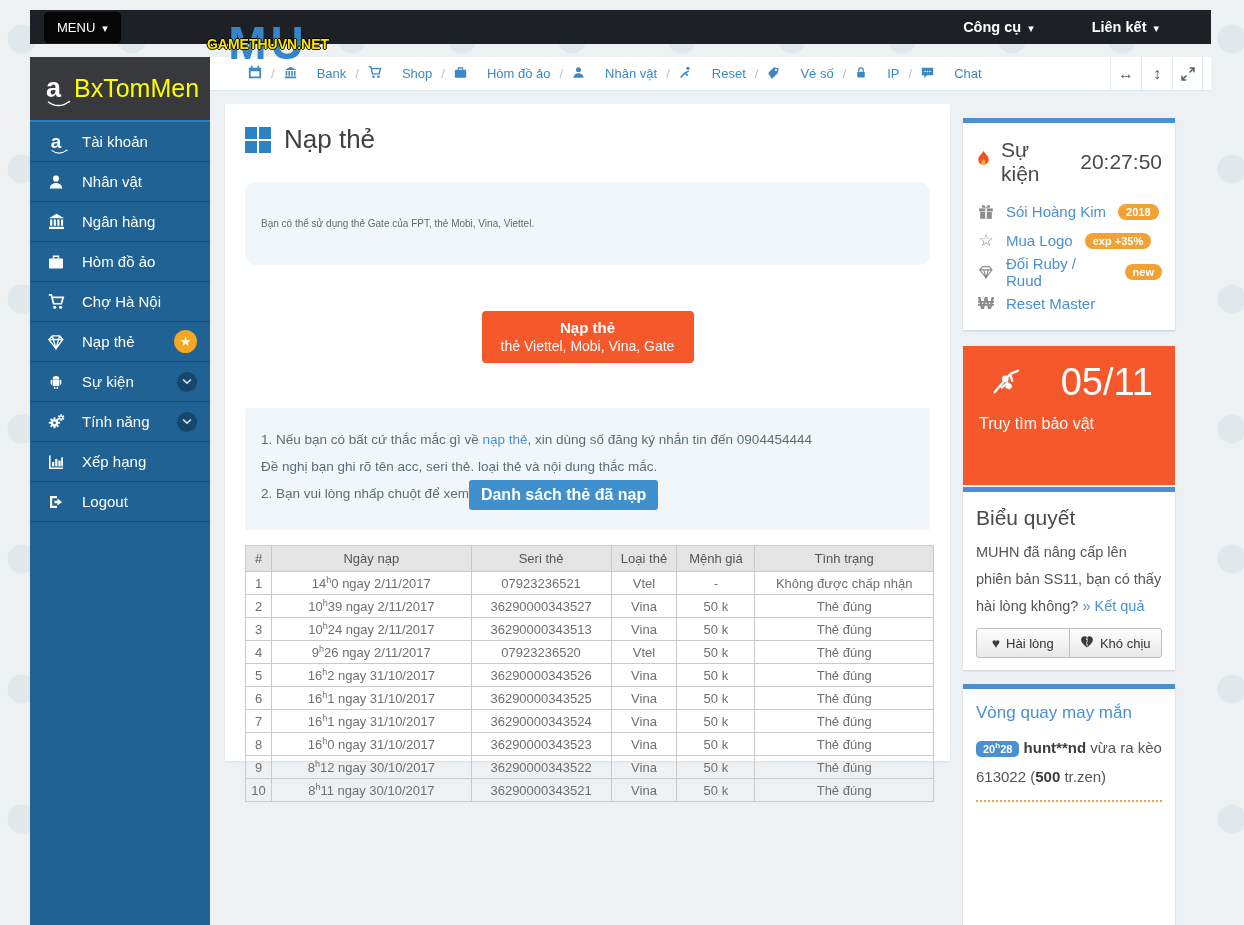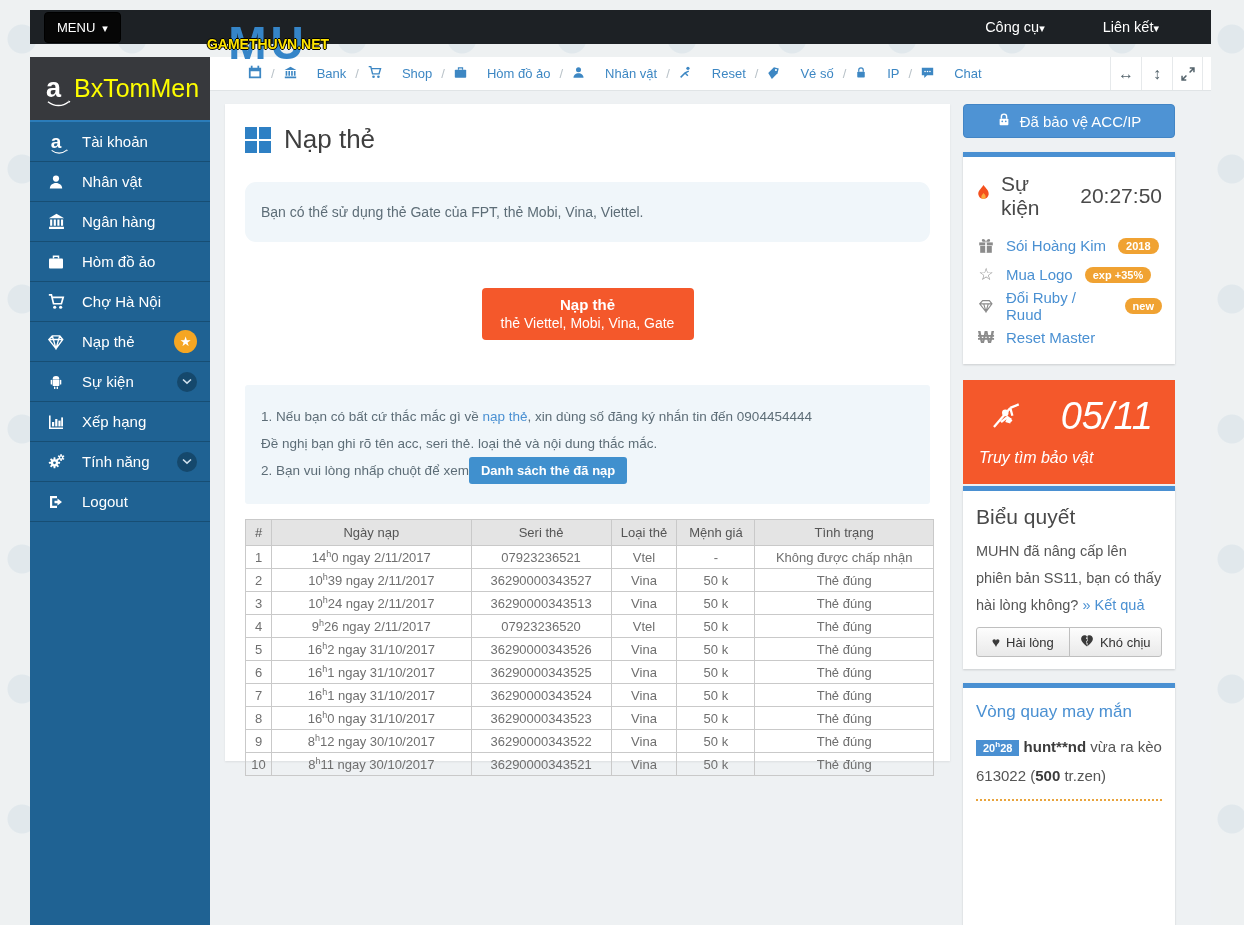--- a/index.html
+++ b/index.html
@@ -24,21 +24,21 @@
     align-items:center; cursor:pointer; font-family:inherit; }
   .caret::after { content:"▾"; font-size:11px; }
   .logo { position:absolute; left:138px; top:12px; width:200px; height:47px; overflow:hidden; cursor:pointer; }
   .logo-mu { position:absolute; left:50%; transform:translateX(-50%); top:-6px;
     font-size:46px; font-weight:bold; color:#3585c8; letter-spacing:4px; }
   .logo-text { position:absolute; left:50%; transform:translateX(-50%); top:14px;
     color:#ffe400; font-weight:bold; font-size:14px; white-space:nowrap;
     text-shadow:-1px 0 #000,1px 0 #000,0 -1px #000,0 1px #000; }
   .top-links { margin-left:auto; display:flex; gap:58px; padding-right:52px;
     color:#fff; font-size:14.5px; }
-  .top-link { display:flex; align-items:center; gap:0; cursor:pointer; }
+  .top-link { display:flex; align-items:center; gap:7px; cursor:pointer;font-weight:bold; }
 
   
   .sidebar { position:absolute; left:30px; top:57px; width:180px; height:868px; background:#1f6293; }
   .sidebar-header { height:63px; background:#37393d; display:flex; align-items:center;
     padding-left:16px; gap:13px; }
   .az { position:relative; color:#fff; font-weight:bold; line-height:1; }
   .az-a { font-size:27px; }
   .az svg { position:absolute; left:1px; bottom:-6px; }
   .username { color:#fdfd00; font-size:25px; }
   .menu { border-top:2px solid #2b7cb9; }
@@ -64,33 +64,33 @@
     border-left:1px solid #e6e9eb; color:#55646c; font-size:16px; cursor:pointer; }
   .bc-tool:last-child { border-right:1px solid #e6e9eb; }
 
   
   .main-panel { position:absolute; left:15px; top:47px; width:725px; height:657px;
     background:#fff; box-shadow:0 1px 2px rgba(0,0,0,.08); padding:20px; }
   .page-title { display:flex; align-items:center; gap:13px; font-size:26px; color:#3f3f3f; }
   .win-icon { width:26px; height:26px; display:grid; grid-template-columns:12px 12px;
     grid-template-rows:12px 12px; gap:2px; }
   .win-icon div { background:#2e80c4; }
-  .info-box { margin-top:27px; background:#f0f6fa; border-radius:11px; padding:22px 16px;
-    font-size:14px; color:#5d6d77; }
+  .info-box { margin-top:27px; background:#f0f6fa; border-radius:11px; padding:36px 16px;
+    font-size:10px; color:#5d6d77; }
   .orange-btn { display:block; margin:46px auto 0; width:212px; background:#f4582b;
     border:none; border-radius:4px; color:#fff; text-align:center; padding:8px 0 9px;
     cursor:pointer; font-family:inherit; }
   .orange-btn .l1 { font-weight:bold; font-size:15px; }
   .orange-btn .l2 { font-size:14px; margin-top:2px; }
   .instr-box { margin-top:45px; background:#f0f6fa; border-radius:3px;
     padding:18px 16px 20px; font-size:13.5px; color:#5d6d77; line-height:2.0; }
   .instr-line3 { display:flex; align-items:flex-start; gap:0; margin-top:0; }
   .link { color:#4a90d2; text-decoration:none; cursor:pointer; }
   .list-btn { background:#4090ce; border:none; border-radius:3px; color:#fff;
-    font-size:13px; font-weight:bold; padding:6px 12px; cursor:pointer; font-family:inherit; }
+    font-size:16px; font-weight:bold; padding:6px 12px; cursor:pointer; font-family:inherit; }
   .card-table { margin-top:15px; border-collapse:collapse; width:689px;
     font-size:13px; color:#6f6f6f; }
   .card-table th, .card-table td { border:1px solid #c9c9c9; text-align:center;
     padding:2px 4px; height:23px; }
   .card-table th { background:#e4e4e4; color:#555; font-weight:normal; height:26px; }
   .card-table sup { font-size:9px; }
 
   
   .right-col { position:absolute; left:753px; top:47px; width:212px; }
   .protect-btn { width:100%; background:#4e93d4; border:1px solid #4285c5; border-radius:4px;
@@ -100,40 +100,40 @@
     padding:12px 13px; }
   .events-panel { margin-top:14px; }
   .events-title { font-size:21px; color:#494949; display:flex; align-items:center;
     gap:10px; margin:3px 0 11px; }
   .event-item { display:flex; align-items:center; gap:10px; min-height:29px; font-size:15px; }
   .event-icon { width:20px; flex:0 0 20px; color:#8b8b8b; text-align:center; display:flex; justify-content:center; }
   .event-link { color:#4a90d2; text-decoration:none; cursor:pointer; }
   .badge-pill { background:#f0a232; color:#fff; font-size:11px; font-weight:bold;
     border-radius:8px; padding:2px 8px; margin-left:2px; white-space:nowrap; }
   .treasure { margin-top:16px; background:#f4582b; color:#fff; padding:15px 16px 14px;
-    height:104px; cursor:pointer;font-style:italic; }
+    height:139px; cursor:pointer; }
   .treasure-top { display:flex; align-items:center; justify-content:space-between; padding:0 6px 0 10px; }
   .treasure-date { font-size:38px; }
   .treasure-label { margin-top:11px; font-size:16px; }
   .poll-panel { margin-top:2px; }
   .poll-title { font-size:21px; color:#494949; margin:2px 0 9px; }
   .poll-text { font-size:14.5px; color:#555; line-height:1.85; }
   .poll-btns { display:flex; margin-top:9px; }
   .poll-btn { flex:1; background:linear-gradient(#fdfdfd,#e9e9e9); border:1px solid #bfbfbf;
     font-size:13px; color:#333; padding:6px 0; display:flex; align-items:center;
     justify-content:center; gap:6px; cursor:pointer; font-family:inherit; }
   .poll-btn:first-child { border-radius:3px 0 0 3px; }
   .poll-btn:last-child { border-radius:0 3px 3px 0; margin-left:-1px; }
   .heart-glyph { font-size:14px; color:#3a3a3a; }
   .wheel-panel { margin-top:14px; height:308px; }
   .wheel-title { color:#4a90d2; font-size:17px; margin:2px 0 11px; cursor:pointer; }
   .wheel-entry { font-size:15px; color:#555; line-height:1.9; padding-bottom:9px;
     border-bottom:2px dotted #e9a43c; }
   .time-pill { background:#4a90d2; color:#fff; font-size:11px; font-weight:bold;
-    border-radius:0; padding:2px 7px; }
+    border-radius:5px; padding:2px 7px; }
   .time-pill sup { font-size:8px; }
   .wheel-user { color:#3c3c3c; font-weight:bold; }
 </style>
 </head>
 <body>
 
 <div id="page">
 
   <div class="topbar">
     <button class="menu-btn">
@@ -241,33 +241,20 @@
               <rect x="6" y="12.4" width="1.4" height="2.7" rx="0.7"></rect>
               <rect x="8.6" y="12.4" width="1.4" height="2.7" rx="0.7"></rect>
             </svg>
         </span>
         <span>Sự kiện</span>
         <span class="badge-chev">
           <svg width="10" height="7" viewBox="0 0 10 7">
               <path fill="none" stroke="#cfe0ec" stroke-width="1.6" d="M1 1.5l4 3.6 4-3.6"></path>
             </svg>
         </span>
-      </div>
-
-      <div class="menu-item">
-        <span class="mi-icon">
-          <svg width="16" height="16" viewBox="0 0 16 16" fill="currentColor">
-              <path d="M1 1.5h1.6v11.9H15V15H1z"></path>
-              <rect x="4" y="8" width="2.2" height="4.4"></rect>
-              <rect x="7.2" y="5" width="2.2" height="7.4"></rect>
-              <rect x="10.4" y="6.6" width="2.2" height="5.8"></rect>
-              <rect x="13.2" y="3.4" width="1.8" height="9"></rect>
-            </svg>
-        </span>
-        <span>Xếp hạng</span>
       </div>
 
       <div class="menu-item">
         <span class="mi-icon">
           <svg width="17" height="17" viewBox="0 0 16 16" fill="currentColor">
               <g>
                 <rect x="5.2" y="4" width="1.8" height="10.4" rx="0.5"></rect>
                 <rect x="5.2" y="4" width="1.8" height="10.4" rx="0.5" transform="rotate(45 6.1 9.2)"></rect>
                 <rect x="5.2" y="4" width="1.8" height="10.4" rx="0.5" transform="rotate(90 6.1 9.2)"></rect>
                 <rect x="5.2" y="4" width="1.8" height="10.4" rx="0.5" transform="rotate(135 6.1 9.2)"></rect>
@@ -287,20 +274,33 @@
         <span class="badge-chev">
           <svg width="10" height="7" viewBox="0 0 10 7">
               <path fill="none" stroke="#cfe0ec" stroke-width="1.6" d="M1 1.5l4 3.6 4-3.6"></path>
             </svg>
         </span>
       </div>
 
       <div class="menu-item">
         <span class="mi-icon">
           <svg width="16" height="16" viewBox="0 0 16 16" fill="currentColor">
+              <path d="M1 1.5h1.6v11.9H15V15H1z"></path>
+              <rect x="4" y="8" width="2.2" height="4.4"></rect>
+              <rect x="7.2" y="5" width="2.2" height="7.4"></rect>
+              <rect x="10.4" y="6.6" width="2.2" height="5.8"></rect>
+              <rect x="13.2" y="3.4" width="1.8" height="9"></rect>
+            </svg>
+        </span>
+        <span>Xếp hạng</span>
+      </div>
+
+      <div class="menu-item">
+        <span class="mi-icon">
+          <svg width="16" height="16" viewBox="0 0 16 16" fill="currentColor">
               <path d="M2 2h7v2.2H4.2v7.6H9V14H2z"></path>
               <path d="M9.5 4.5L14 8l-4.5 3.5V9.3H6.5V6.7h3z"></path>
             </svg>
         </span>
         <span>Logout</span>
       </div>
 
     </nav>
   </aside>
 
@@ -520,29 +520,20 @@
               <td>Vina</td>
               <td>50 k</td>
               <td>Thẻ đúng</td>
             </tr>
         </tbody>
       </table>
     </div>
 
     <div class="right-col">
 
-      <button class="protect-btn">
-        <span><svg width="14" height="15" viewBox="0 0 16 16">
-              <path fill="none" stroke="#fff" stroke-width="1.6" d="M5 7V4.8a3 3 0 016 0V7"></path>
-              <rect x="3" y="7" width="10" height="7.5" rx="1" fill="#fff"></rect>
-              <circle cx="6" cy="10" r="1" fill="#4e93d4"></circle>
-              <circle cx="10" cy="10" r="1" fill="#4e93d4"></circle>
-            </svg></span>
-        <span>Đã bảo vệ ACC/IP</span>
-      </button>
 
       <div class="panel events-panel">
         <div class="events-title">
           <span><svg width="15" height="20" viewBox="0 0 16 20">
                 <path fill="#f4511e" d="M8 .5c2.4 3.6 6 5.7 5.5 10a5.6 5.6 0 01-11 0C2 6.9 5 5.2 8 .5z"></path>
                 <path fill="#fbaa3e" d="M8 9c1.3 1.8 2.6 2.6 2.3 4.6a2.4 2.4 0 01-4.6 0C5.4 11.7 6.6 11 8 9z"></path>
               </svg></span>
           <span>Sự kiện</span>
           <span>20:27:50</span>
         </div>

